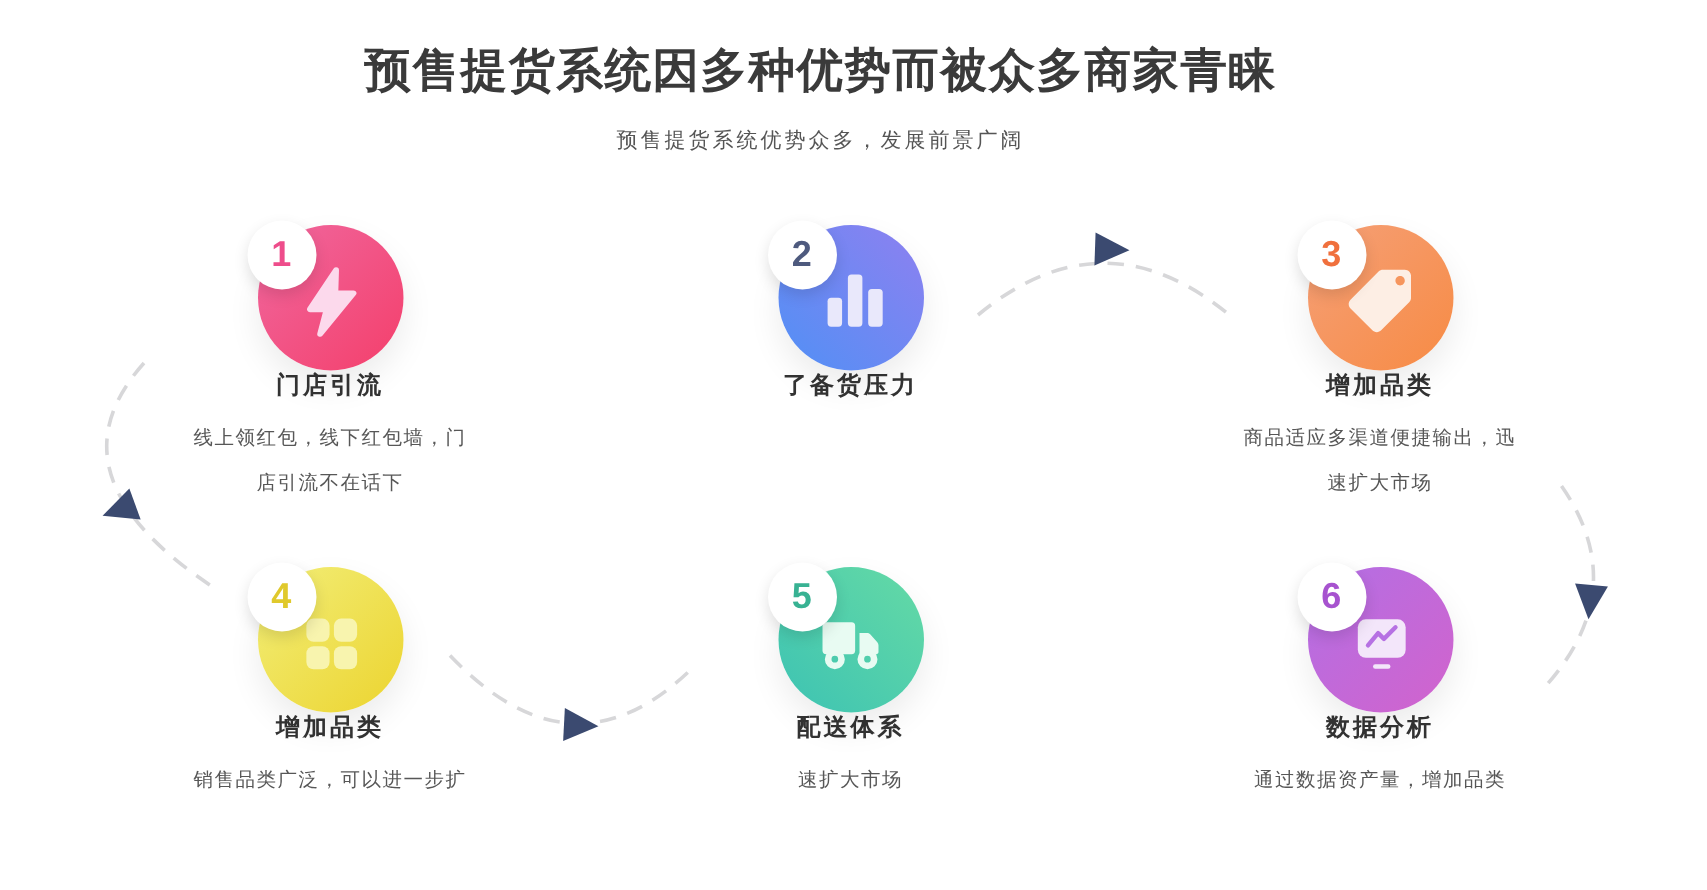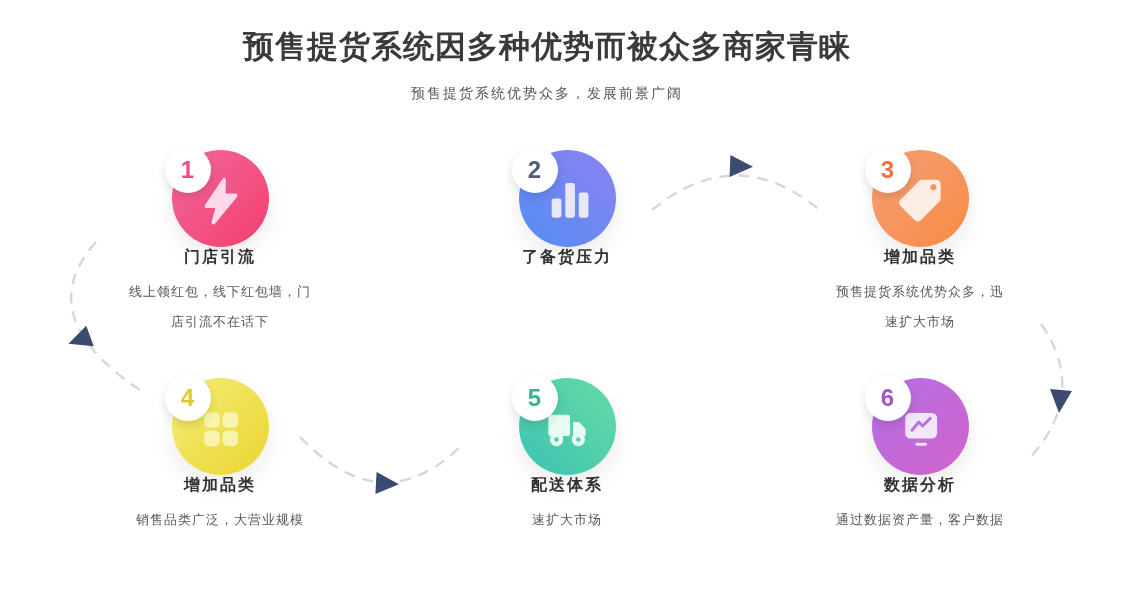--- a/index.html
+++ b/index.html
@@ -75,39 +75,39 @@
   <div class="card pos-r1c3">
     <div class="icon-wrap">
       <div class="circle" style="background: linear-gradient(135deg, rgb(245, 160, 120), rgb(247, 139, 68));"></div>
       <div class="badge" style="color: rgb(240, 112, 61);">3</div>
       <svg class="icon" width="58" height="58" viewBox="0 0 60 60">
         <path class="icfill" fill-rule="evenodd" transform="translate(54.5,3.5) scale(-2.15,2.15)" d="M21.41 11.58l-9-9C12.05 2.22 11.55 2 11 2H4c-1.1 0-2 .9-2 2v7c0 .55.22 1.05.59 1.42l9 9c.36.36.86.58 1.41.58.55 0 1.05-.22 1.41-.59l7-7c.37-.36.59-.86.59-1.41 0-.55-.23-1.06-.59-1.42zM5.5 7C4.67 7 4 6.33 4 5.5S4.67 4 5.5 4 7 4.67 7 5.5 6.33 7 5.5 7z" fill="#fdeee4"></path>
       </svg>
     </div>
     <div class="card-title">增加品类</div>
     <div class="card-desc">
-      <div>预售提货系统优势众多，迅</div>
+      <div>商品适应多渠道便捷输出，迅</div>
       <div>速扩大市场</div>
     </div>
   </div>
 
   <div class="card pos-r2c1">
     <div class="icon-wrap">
       <div class="circle" style="background: linear-gradient(135deg, rgb(242, 238, 121), rgb(236, 212, 47));"></div>
       <div class="badge" style="color: rgb(224, 201, 44);">4</div>
       <svg class="icon" width="58" height="58" viewBox="0 0 60 60">
         <rect class="icfill" x="12.5" y="12.5" width="16" height="16" rx="5" fill="#f8f4ae"></rect>
         <rect class="icfill" x="31.5" y="12.5" width="16" height="16" rx="5" fill="#f8f4ae"></rect>
         <rect class="icfill" x="12.5" y="31.5" width="16" height="16" rx="5" fill="#f8f4ae"></rect>
         <rect class="icfill" x="31.5" y="31.5" width="16" height="16" rx="5" fill="#f8f4ae"></rect>
       </svg>
     </div>
     <div class="card-title">增加品类</div>
     <div class="card-desc">
-      <div>销售品类广泛，大营业规模</div>
+      <div>销售品类广泛，可以进一步扩</div>
     </div>
   </div>
 
   <div class="card pos-r2c2">
     <div class="icon-wrap">
       <div class="circle" style="background: linear-gradient(225deg, rgb(101, 218, 165), rgb(61, 195, 179));"></div>
       <div class="badge" style="color: rgb(56, 178, 147);">5</div>
       <svg class="icon" width="58" height="58" viewBox="0 0 60 60">
         <rect class="icfill" x="9.5" y="15" width="22.5" height="22" rx="2.5" fill="#e8fbf2"></rect>
         <path class="icfill" d="M35 22.5 h5.2 c1 0 1.9 .4 2.5 1.1 l4.6 5.2 c.5 .6 .8 1.3 .8 2.1 v4.6 c0 .9 -.7 1.5 -1.5 1.5 H35 Z" fill="#e8fbf2"></path>
@@ -126,17 +126,17 @@
       <div class="circle" style="background: linear-gradient(135deg, rgb(178, 111, 229), rgb(210, 99, 204));"></div>
       <div class="badge" style="color: rgb(167, 83, 207);">6</div>
       <svg class="icon" width="58" height="58" viewBox="0 0 60 60">
         <rect class="icfill" x="13.5" y="13" width="33" height="26.5" rx="5.5" fill="#f3e6fa"></rect>
         <polyline class="icaccent" points="20.5,31 27.5,22.5 31.5,26.5 39.5,18.5" fill="none" stroke-width="3" stroke-linecap="round" stroke-linejoin="round" stroke="#b671e3"></polyline>
         <rect class="icfill" x="24" y="44" width="12" height="3" rx="1.5" fill="#f3e6fa"></rect>
       </svg>
     </div>
     <div class="card-title">数据分析</div>
     <div class="card-desc">
-      <div>通过数据资产量，客户数据</div>
+      <div>通过数据资产量，增加品类</div>
     </div>
   </div>
 
 </div>
 
 </body></html>

